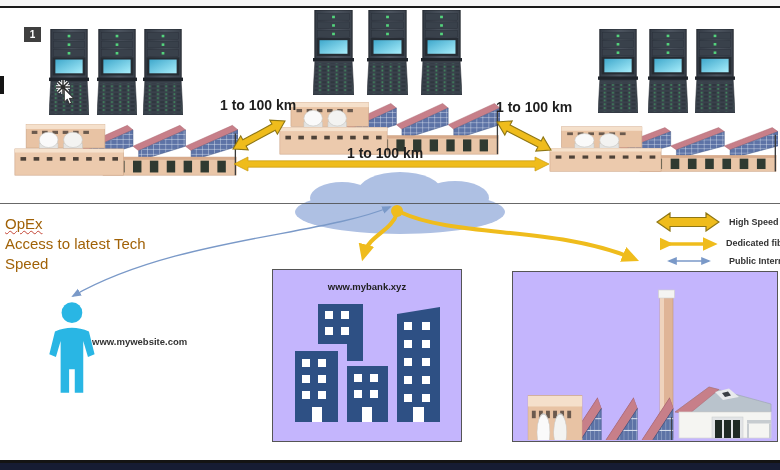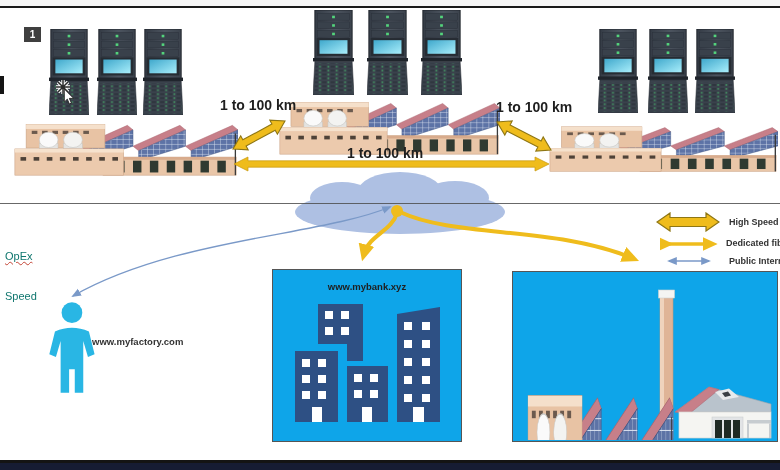--- a/index.html
+++ b/index.html
@@ -7,23 +7,23 @@
          font-family:"Liberation Sans",sans-serif;}
   .abs{position:absolute;}
   .top-strip{left:0;top:0;width:780px;height:6px;background:#f6f6f6;}
   .top-line{left:0;top:6px;width:780px;height:2px;background:#1a1a1a;}
   .left-mark{left:0;top:76px;width:4px;height:18px;background:#151515;}
   .badge{left:24px;top:27px;width:17px;height:15px;background:#3f3f3f;color:#fff;
          font-size:10px;font-weight:bold;display:flex;align-items:center;justify-content:center;}
   .dist-lbl{width:74px;font-size:14px;font-weight:bold;color:#1f1f1f;white-space:nowrap;}
   .cloud-lbl{width:220px;text-align:center;font-size:9px;color:#111;}
   .divider{left:0;top:203px;width:780px;height:1px;background:#4d4d4d;opacity:.85;}
-  .benefit{left:5px;font-size:11px;color:#0f766e;line-height:20px;white-space:nowrap;margin-top:32px;}
+  .benefit{left:5px;font-size:15px;color:#a16207;line-height:20px;white-space:nowrap;}
   .wavy{text-decoration:underline;text-decoration-style:wavy;text-decoration-color:#c44536;text-decoration-thickness:1px;}
-  .node-box{border:1.3px solid #555;background:#0ea5e9;}
+  .node-box{border:1.3px solid #555;background:#c4b5fd;}
   .box-lbl{width:100%;text-align:center;font-size:9.5px;font-weight:600;color:#1f1f1f;}
   .small-lbl{font-size:9.5px;font-weight:600;color:#333;white-space:nowrap;}
   .legend-lbl{font-size:9px;font-weight:600;color:#333;white-space:nowrap;}
   .footer-title{left:4px;top:443px;font-size:15.5px;font-weight:bold;color:#111;white-space:nowrap;}
   .bottom-line{left:0;top:460px;width:780px;height:2.5px;background:#141414;}
   .bottom-bar{left:0;top:463px;width:780px;height:7px;background:#161c33;}
   svg{display:block;}
 </style>
 </head>
 <body>
@@ -218,29 +218,30 @@
       </g>
     <g stroke="#2b2b2b" stroke-width="1.5" fill="none">
         <path d="M8,1 V15 M1,8 H15 M3,3 L13,13 M13,3 L3,13"></path>
       </g>
   </svg>
   <svg class="abs" style="left:63px;top:88px" width="12" height="17" viewBox="0 0 12 18">
     <polygon points="1,1 1,15 4.2,11.8 6.4,17 8.6,16 6.4,11 11,11" fill="#ffffff" stroke="#222" stroke-width="1"></polygon>
   </svg>
 
   <div class="abs benefit wavy" style="top:214px">OpEx</div>
+  <div class="abs benefit" style="top:234px">Access to latest Tech</div>
   <div class="abs benefit" style="top:254px">Speed</div>
 
   <svg class="abs" style="left:38px;top:300px" width="66" height="97" viewBox="0 0 70 100">
     <g fill="#29B6E4">
       <circle cx="36" cy="12" r="11"></circle>
       <path d="M18,32 Q36,24 54,32 L60,56 L53,59 L48,42 L48,97 L39,97 L39,72 L33,72 L33,97 L24,97 L24,42 L19,59 L12,56 Z"></path>
     </g>
   </svg>
-  <div class="abs small-lbl" style="left:92px;top:336px">www.myfactory.com</div>
+  <div class="abs small-lbl" style="left:92px;top:336px">www.mywebsite.com</div>
 
   <div class="abs node-box" style="left:272px;top:269px;width:188px;height:171px">
     <div class="abs box-lbl" style="top:11px">www.mybank.xyz</div>
     <svg class="abs" style="left:22px;top:34px" width="148" height="118" viewBox="0 0 148 118">
       <g fill="#2E5084">
         <polygon points="23,0 68,0 68,57 52,57 52,40 23,40"></polygon>
         <rect x="0" y="47" width="43" height="71"></rect>
         <rect x="52" y="62" width="41" height="56"></rect>
         <polygon points="102,10 145,3 145,118 102,118"></polygon>
       </g>

